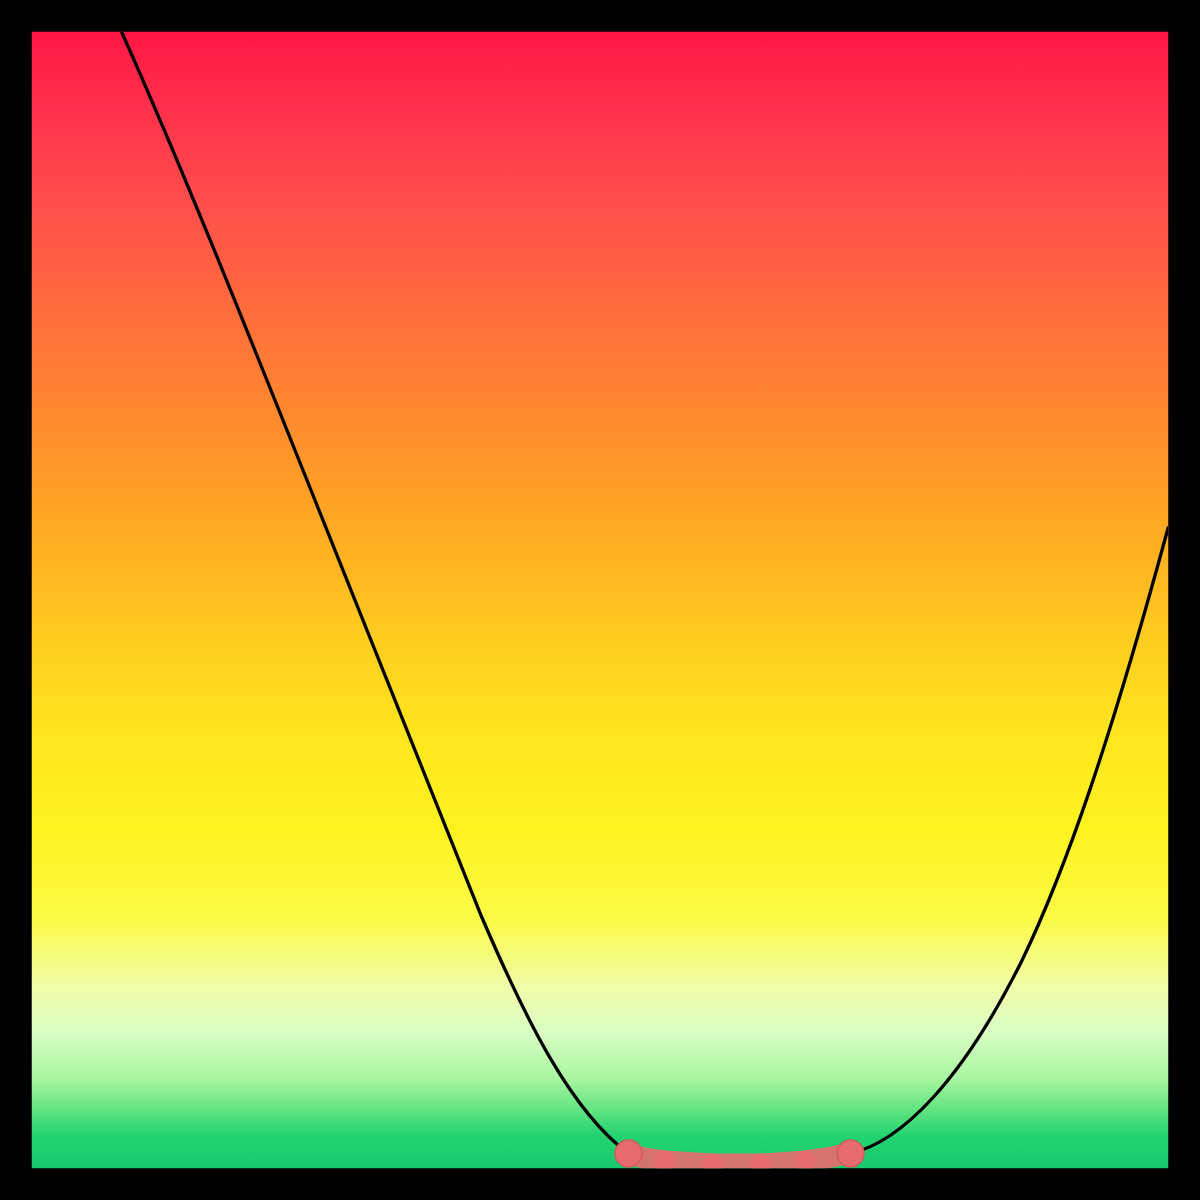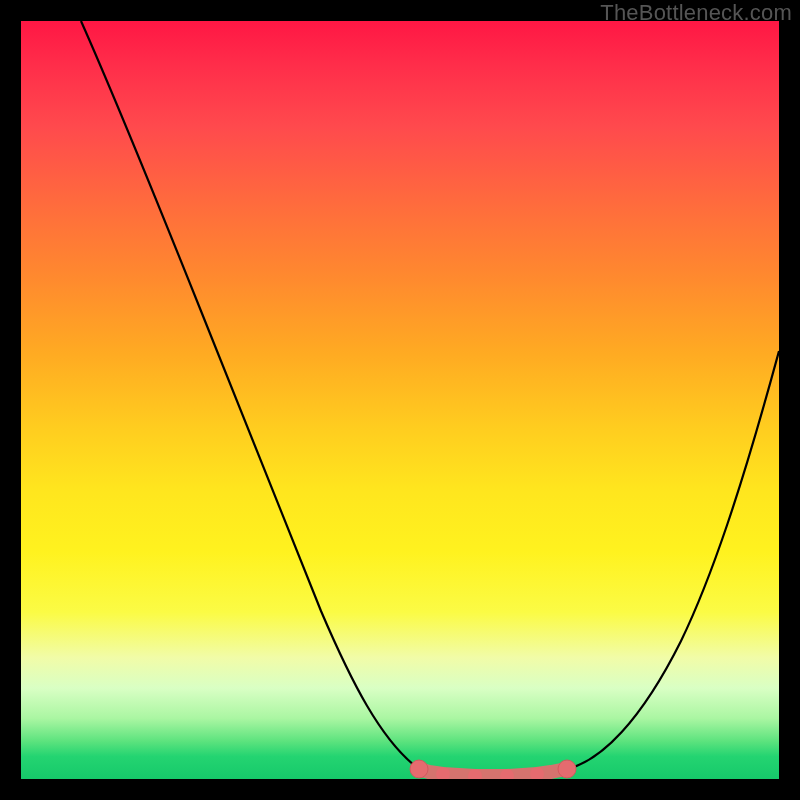--- a/index.html
+++ b/index.html
@@ -100,15 +100,14 @@
       <circle cx="398" cy="748" r="9" fill="#e56b6f" stroke="#d15a5e" stroke-width="1"></circle>
       <circle cx="422" cy="753" r="7" fill="#e56b6f"></circle>
       <circle cx="454" cy="755" r="7" fill="#e56b6f"></circle>
       <circle cx="486" cy="755" r="7" fill="#e56b6f"></circle>
       <circle cx="516" cy="753" r="7" fill="#e56b6f"></circle>
       <circle cx="546" cy="748" r="9" fill="#e56b6f" stroke="#d15a5e" stroke-width="1"></circle>
     </svg>
 
   </div>
 
-  <div class="watermark">TheBottleneck.com</div>
 
 </div>
 
 </body></html>

